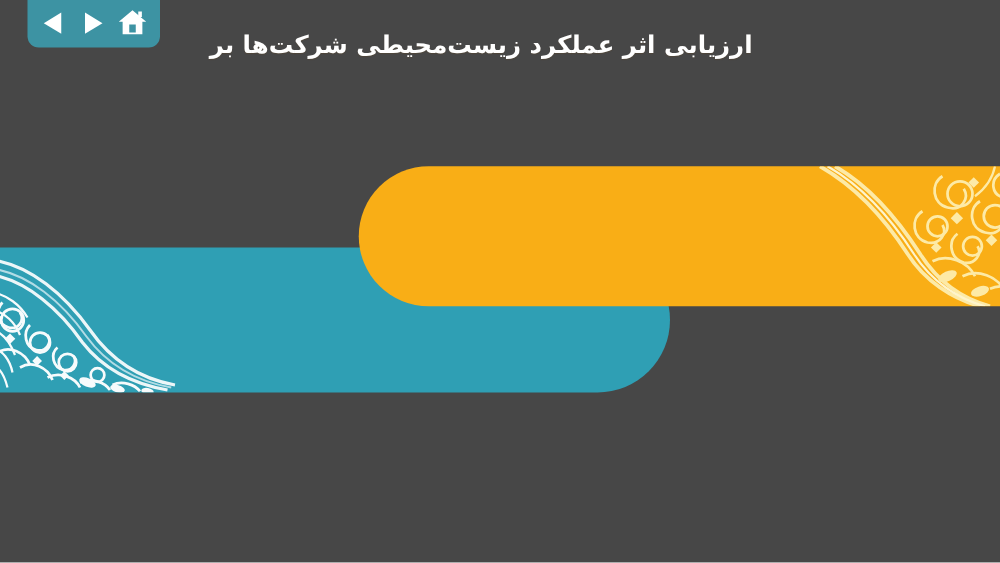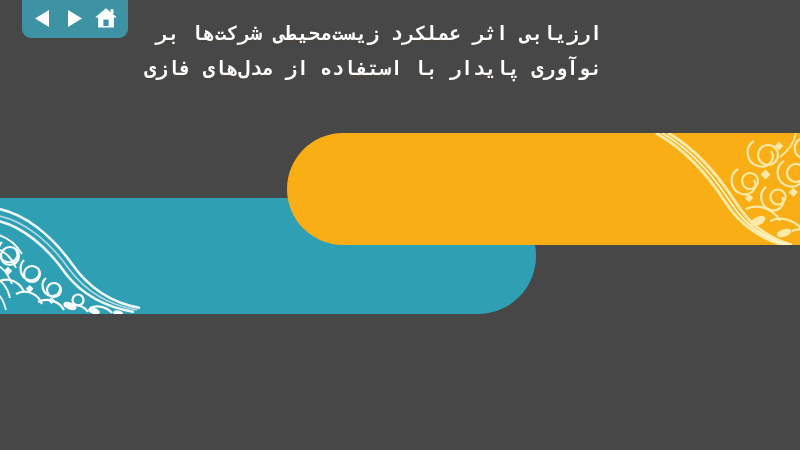--- a/index.html
+++ b/index.html
@@ -105,21 +105,20 @@
     direction: rtl;
     z-index: 25;
   }
   .title-line {
     color: #ffffff;
     font-size: 19.5px;
     font-weight: bold;
     line-height: 35px;
     white-space: nowrap;
     text-shadow: 0 1px 1px rgba(120,70,0,0.18);
-    font-family: Liberation Mono, monospace;
   }
 </style>
 </head>
 <body>
 
 <div id="slide">
 
   <div class="navbar">
 
     <div class="nav-btn">
@@ -240,16 +239,15 @@
           <path d="M146 0 C144 10 138 18 130 24"></path>
           <path d="M190 30 C184 46 172 58 158 66"></path>
           <path d="M190 58 C186 72 178 84 166 92"></path>
         </g>
       </svg>
     </span>
   </div>
 
   <div class="title-block">
     <div class="title-line">ارزیابی اثر عملکرد زیست‌محیطی شرکت‌ها بر</div>
-    <div class="title-line">نوآوری پایدار با استفاده از مدل‌های فازی</div>
   </div>
 
 </div>
 
 </body></html>

